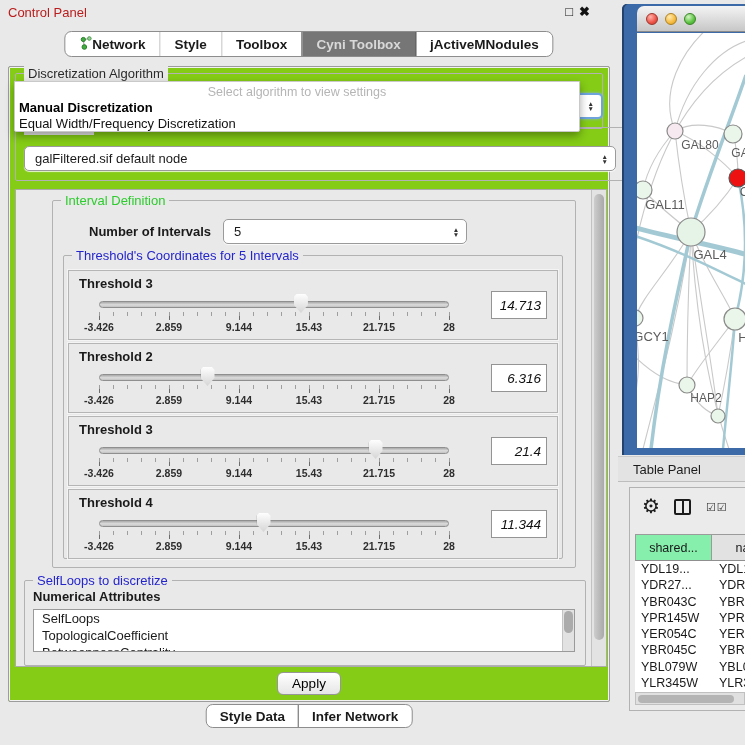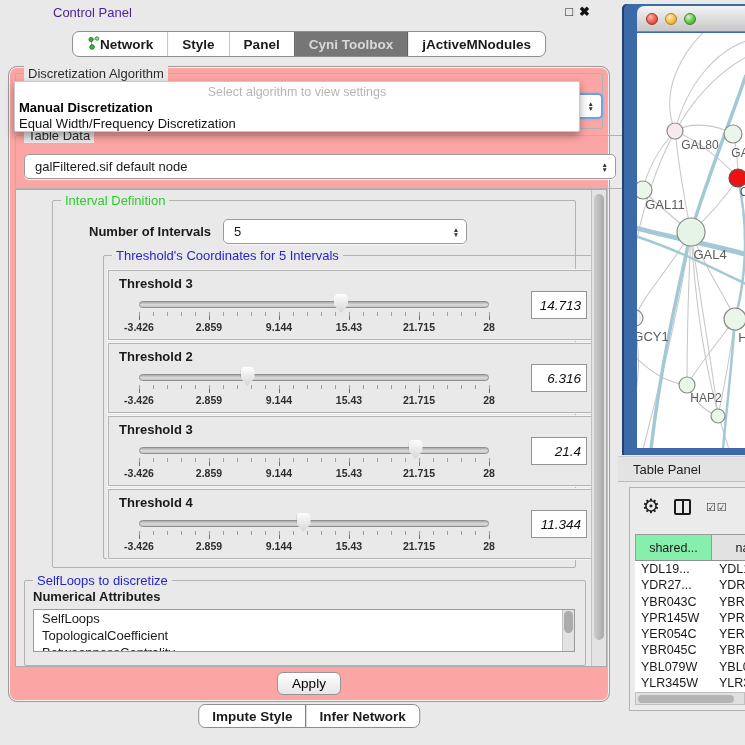--- a/index.html
+++ b/index.html
@@ -3,37 +3,37 @@
 <meta charset="utf-8">
 <style>
   * { margin:0; padding:0; box-sizing:border-box; }
   html,body { width:745px; height:745px; overflow:hidden;
     font-family:"Liberation Sans", sans-serif; background:#e9e9e9; color:#1a1a1a; }
   #root { position:relative; width:745px; height:745px; }
 
   
   #left-panel { position:absolute; left:0; top:0; width:618px; height:745px; }
   .cp-titlebar { position:absolute; left:0; top:0; width:100%; height:24px; }
-  .cp-title { position:absolute; left:8px; top:5px; font-size:13px; color:#4c1d95;margin-left:45px; }
+  .cp-title { position:absolute; left:8px; top:5px; font-size:13px; color:#b91c1c; }
   .cp-icons { position:absolute; right:22px; top:4px; font-size:13px; letter-spacing:6px; }
   .cp-icons span { cursor:default; color:#111; }
   .cp-close { font-weight:bold; }
 
   
   .tab-pill { position:absolute; left:50%; transform:translateX(-50%); top:31px; height:26px;
     display:flex; background:#fff; border:1px solid #8d8d8d; border-radius:7px; overflow:hidden; }
   .tab { display:flex; align-items:center; padding:0 14px; font-size:13.5px; font-weight:bold;
     color:#1a1a1a; border-right:1px solid #c4c4c4; white-space:nowrap; }
   .tab:last-child { border-right:none; }
   .tab.selected { background:#767676; color:#d9d9d9; border-right:1px solid #5f5f5f; }
   .tab.before-sel { border-right:1px solid #5f5f5f; }
 
   
   #main-panel { position:absolute; left:8px; top:66px; width:602px; height:636px;
-    background:#fca5a5; border:1px solid #9c9c9c; border-radius:9px;
+    background:#84cc16; border:1px solid #9c9c9c; border-radius:2px;
     box-shadow:inset 0 0 0 1px #f2f2f2; }
 
   .group { position:absolute; border:1px solid #b2b2b2; border-radius:2px; }
   .group-legend { position:absolute; top:-8px; left:8px; background:#e9e9e9; padding:0 4px;
     font-size:13px; white-space:nowrap; }
   .legend-green { color:#2ecb2e; }
   .legend-blue  { color:#2525cc; }
   .legend-dark  { color:#2b2b2b; }
 
   
@@ -62,21 +62,21 @@
   #vscroll .thumb { position:absolute; left:2px; top:4px; width:10px; height:446px; border-radius:6px;
     background:linear-gradient(90deg,#cdcdcd,#a9a9a9); }
 
   
   #interval-group { left:36px; top:10px; width:524px; height:368px; }
   .noi-row { position:absolute; left:0; top:18px; width:100%; display:flex; align-items:center; }
   .noi-label { margin-left:36px; font-size:13px; font-weight:bold; }
   .noi-combo { margin-left:12px; width:244px; }
 
   
-  #thresh-group { left:10px; top:54px; width:500px; height:304px;margin-left:40px; }
+  #thresh-group { left:10px; top:54px; width:500px; height:304px; }
   .tpanel { position:relative; margin:3px 4px 2px 4px; height:70px; background:#e9e9e9;
     border:1px solid #b5b5b5; box-shadow:0 0 0 1px #f4f4f4; }
   .tpanel .tlabel { position:absolute; left:10px; top:5px; font-size:13px; font-weight:bold; }
   .srange { position:absolute; left:30px; top:0; width:350px; height:100%; }
   .track { position:absolute; left:0; top:30px; width:100%; height:7px; border-radius:4px;
     background:linear-gradient(#a9a9a9,#dcdcdc 55%,#c2c2c2); border:1px solid #8f8f8f; }
   .thumb-sl { position:absolute; top:23px; width:14px; height:19px; transform:translateX(-50%);
     background:linear-gradient(#fefefe,#d5d5d5); filter:drop-shadow(0 0 1px #777);
     clip-path:polygon(18% 0,82% 0,100% 14%,100% 58%,50% 100%,0 58%,0 14%); }
   .ticks { position:absolute; left:30px; top:41px; width:351px; height:8px;
@@ -180,21 +180,21 @@
             <circle cx="10" cy="2.5" r="1.8" fill="#8fd08f" stroke="#4e9a4e"></circle>
             <circle cx="5" cy="11" r="2.3" fill="#3fae3f" stroke="#2c7d2c"></circle>
           </svg>
         </span>
         <span>Network</span>
       </div>
       <div class="tab">
           <span>Style</span>
         </div>
       <div class="tab before-sel">
-          <span>Panel</span>
+          <span>Toolbox</span>
         </div>
       <div class="tab selected">
           <span>Cyni Toolbox</span>
         </div>
       <div class="tab">
           <span>jActiveMNodules</span>
         </div>
     </div>
 
     <div id="main-panel">
@@ -209,21 +209,21 @@
             <span>▼</span>
         </span>
       </div>
 
       <div id="algo-popup">
         <div class="popup-hint">Select algorithm to view settings</div>
         <div class="popup-opt1">Manual Discretization</div>
         <div class="popup-opt2">Equal Width/Frequency Discretization</div>
       </div>
 
-      <div class="group" style="left:6px; top:68px; width:612px; height:54px;text-decoration:underline;">
+      <div class="group" style="left:6px; top:60px; width:612px; height:54px;text-decoration:underline;">
         <span class="group-legend legend-dark">Table Data</span>
         <div class="combo" style="position:absolute; left:8px; top:18px; right:10px;">
           <span>galFiltered.sif default node</span>
           <span class="stepper">
             <span>▲</span>
               <span>▼</span>
           </span>
         </div>
       </div>
 
@@ -338,21 +338,21 @@
           </div>
       </div>
 
       <div class="apply-row">
         <button class="apply-btn">Apply</button>
       </div>
     </div>
 
     <div id="bottom-tabs">
       <div class="tab before-sel">
-          <span>Impute Style</span>
+          <span>Style Data</span>
         </div>
       <div class="tab">
           <span>Infer Network</span>
         </div>
     </div>
   </div>
 
   <div id="net-window">
     <div class="net-titlebar">
       <div class="lights">

